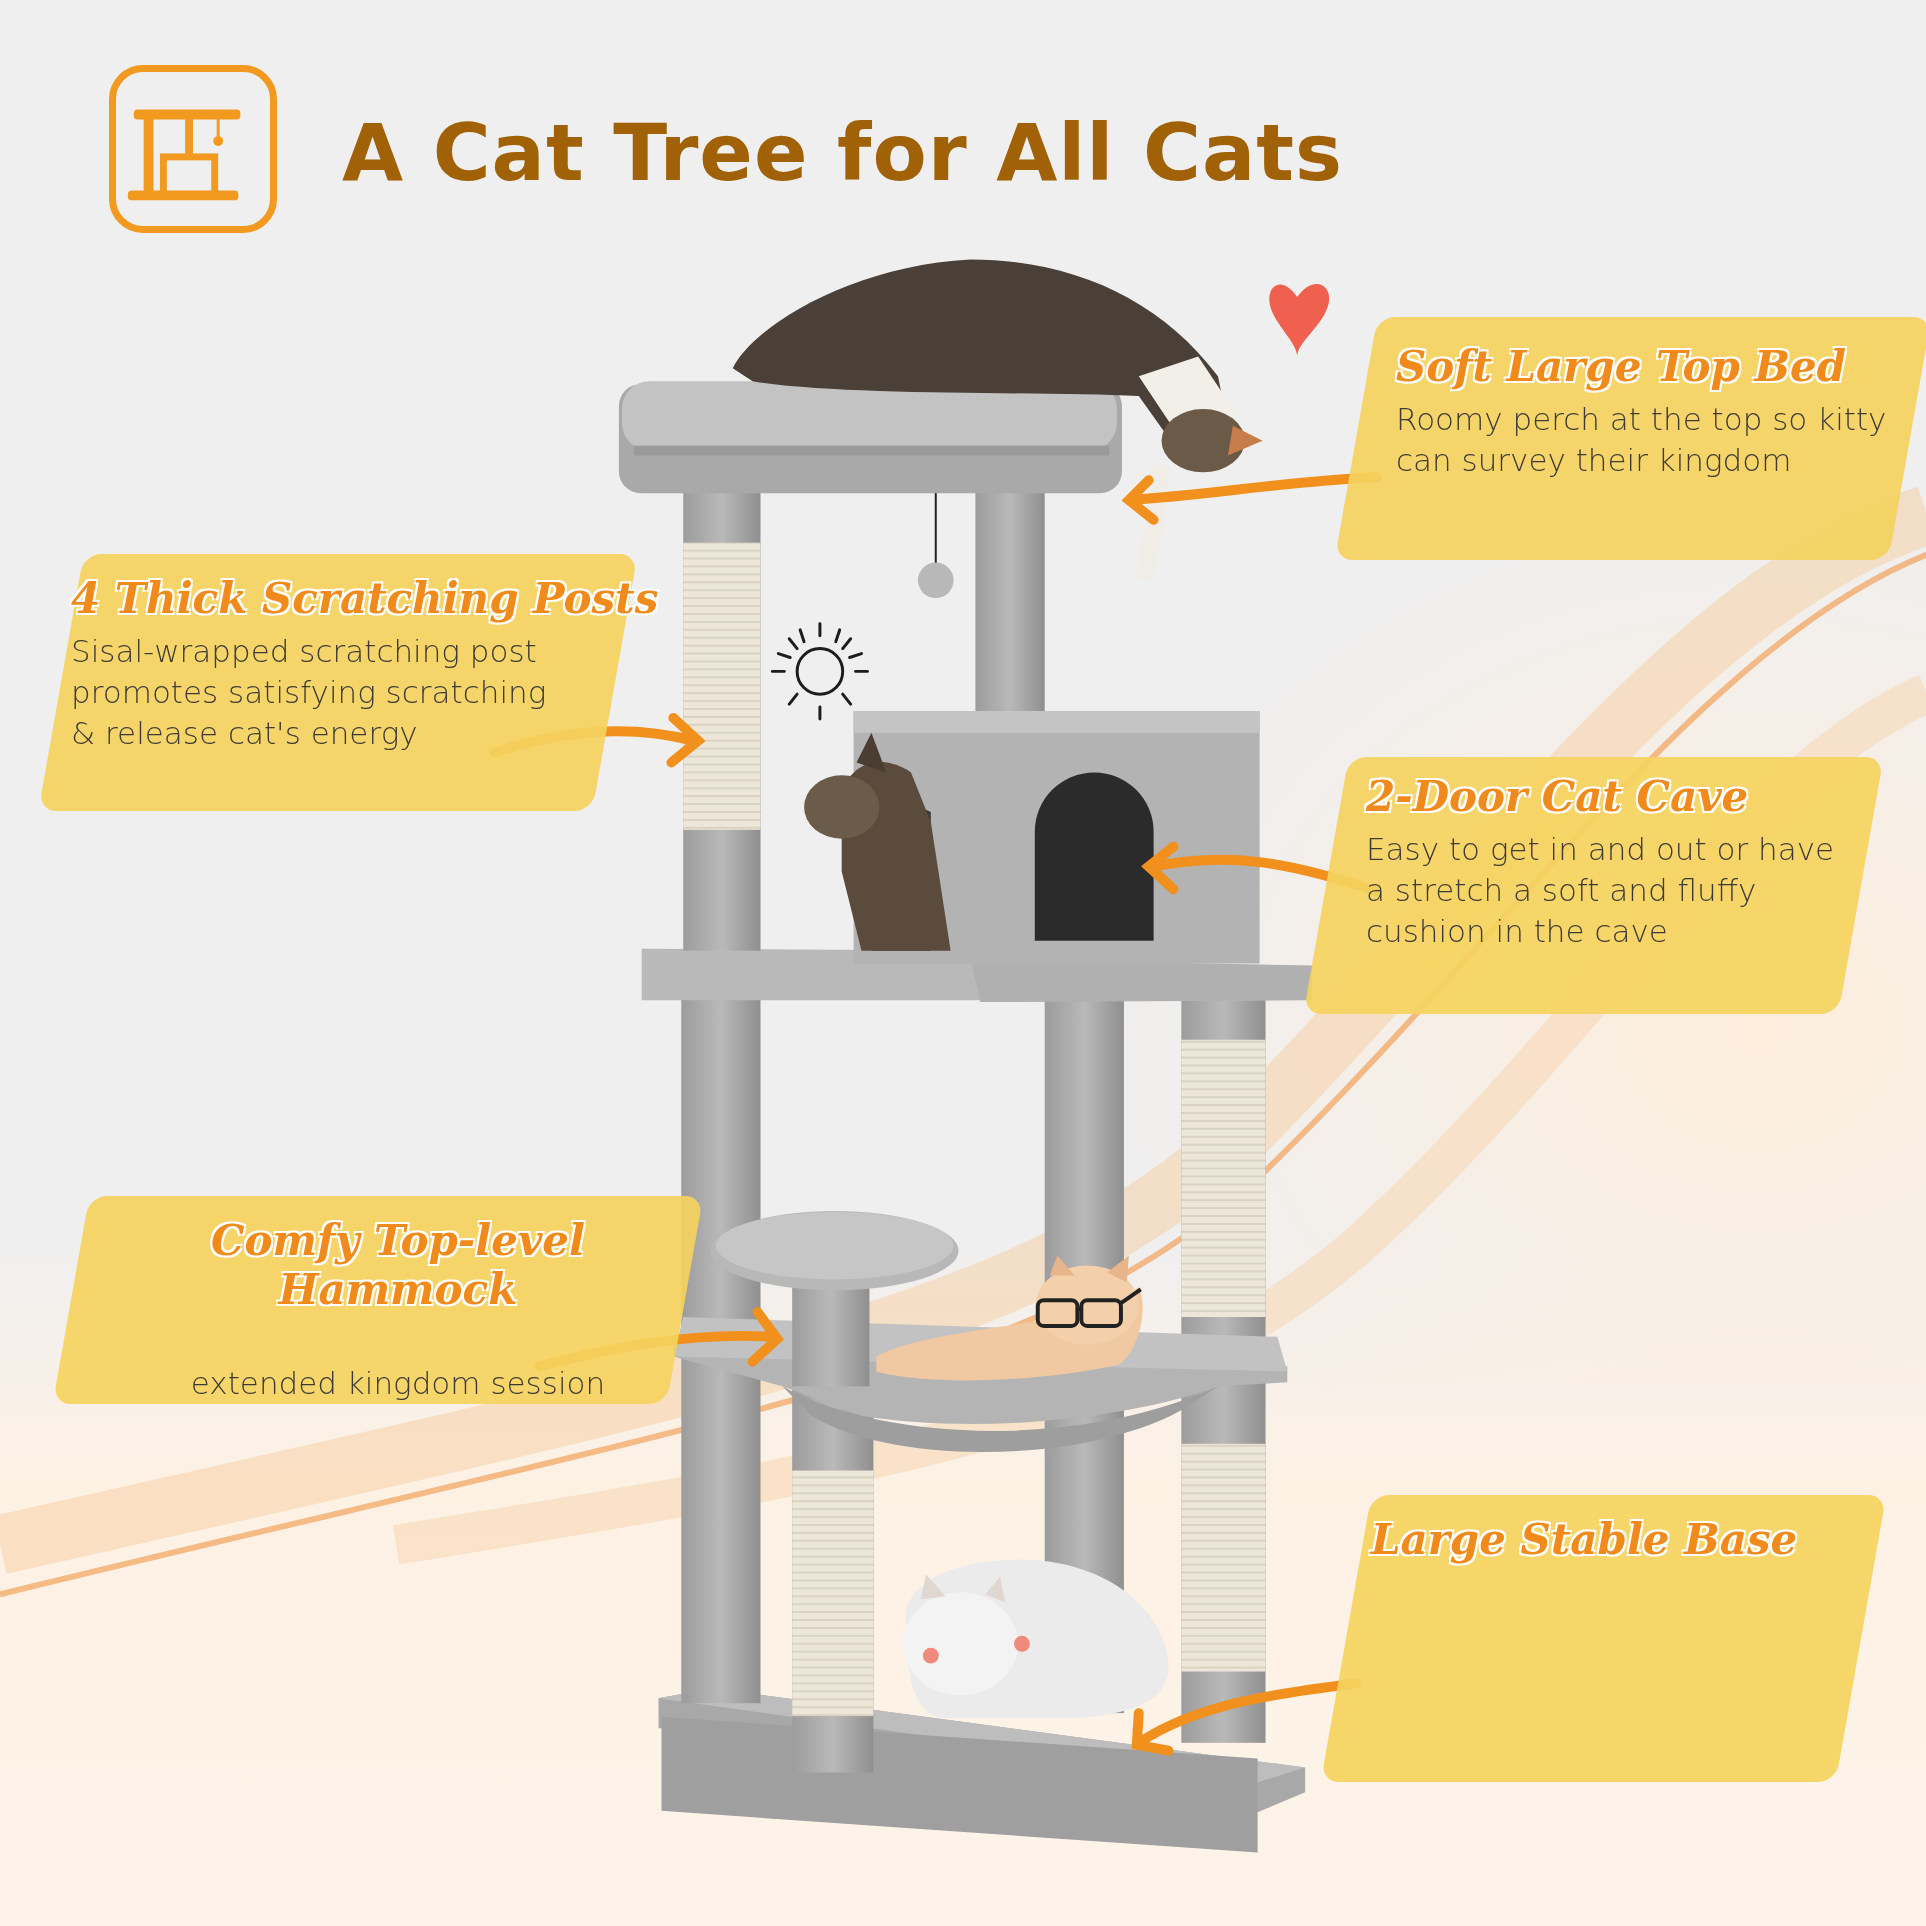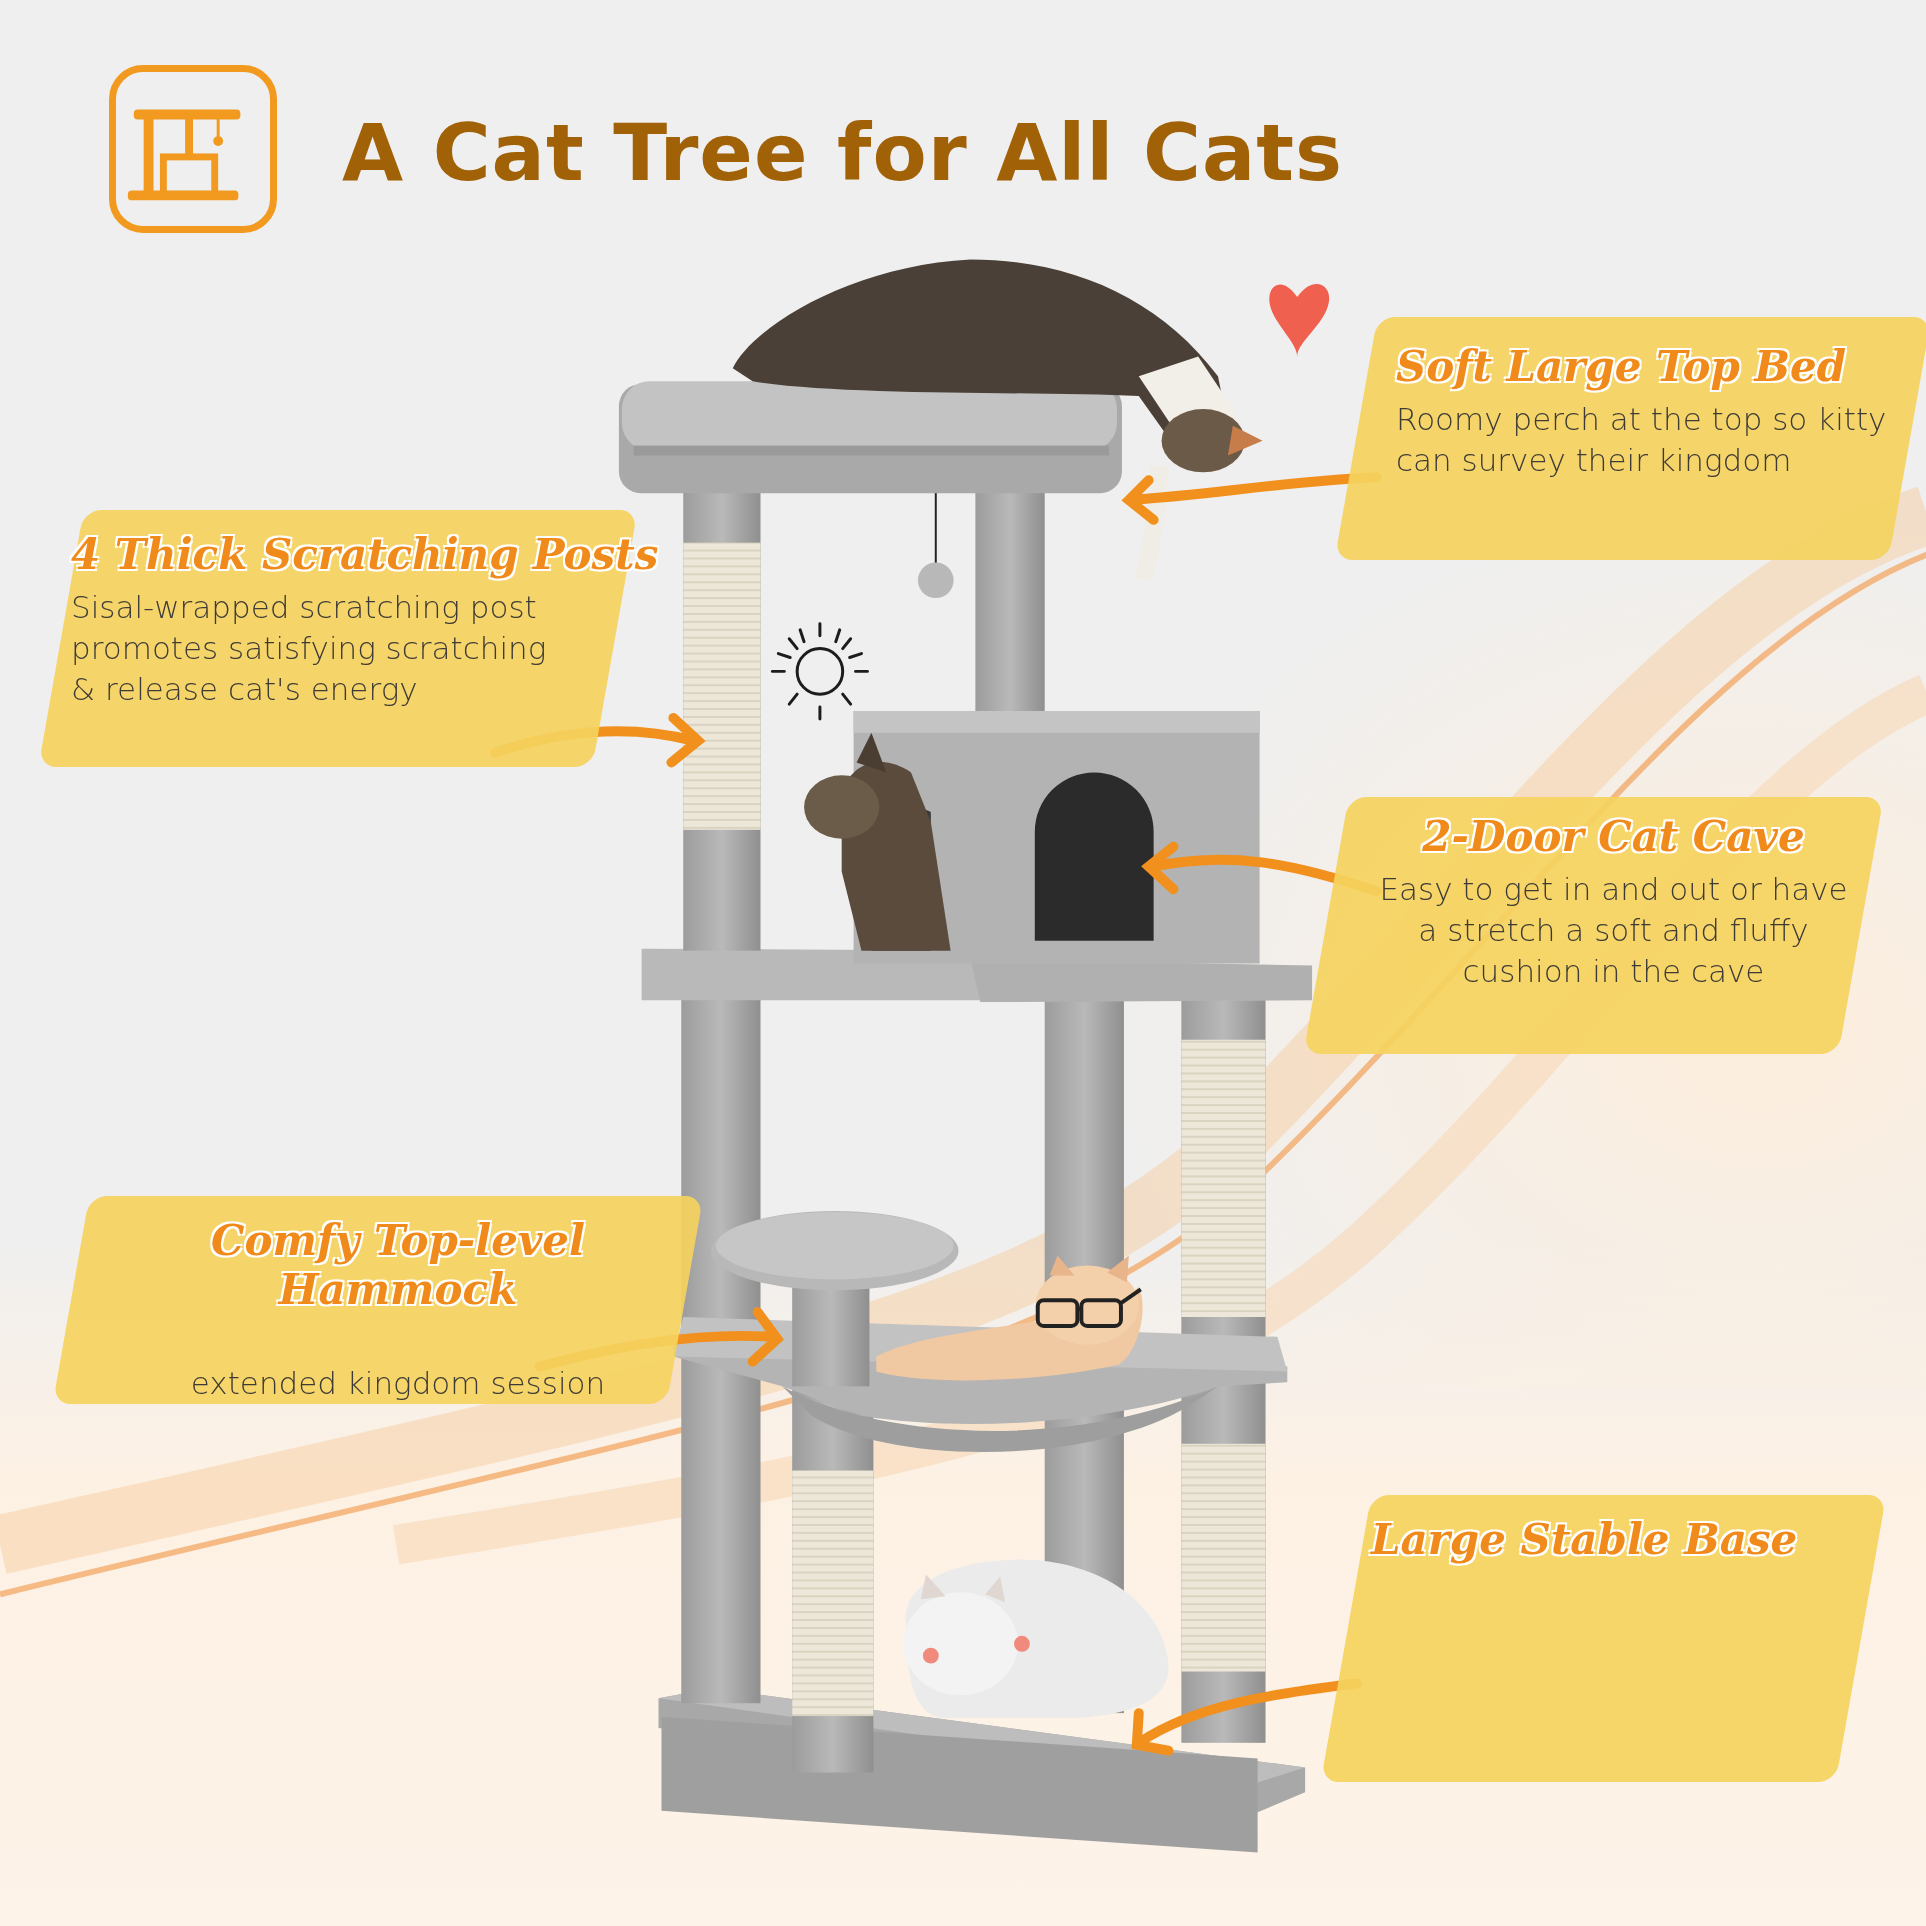--- a/index.html
+++ b/index.html
@@ -173,27 +173,27 @@
     <path d="M1370 1700 C1290 1710 1210 1720 1150 1760 M1150 1730 L1148 1762 L1180 1768"></path>
   </g>
 </svg>
 
 <div class="feature" style="left:1396px; top:342px; width:495px;">
   <div class="blob" style="left:-40px; top:-25px; width:554px; height:243px;"></div>
   <h3>Soft Large Top Bed</h3>
   <p><span>Roomy perch at the top so kitty</span><br><span>can survey their kingdom</span></p>
 </div>
 
-<div class="feature" style="left:71px; top:530px; width:594px;">
+<div class="feature" style="left:71px; top:574px; width:594px;">
   <div class="blob" style="left:-10px; top:-20px; width:554px; height:257px;"></div>
   <h3>4  Thick Scratching Posts</h3>
   <p><span>Sisal-wrapped scratching post</span><br><span>promotes satisfying scratching</span><br><span>&amp; release cat's energy</span></p>
 </div>
 
-<div class="feature" style="left:1366px; top:812px; width:495px;text-align:center;">
+<div class="feature" style="left:1366px; top:772px; width:495px;">
   <div class="blob" style="left:-40px; top:-15px; width:535px; height:257px;"></div>
   <h3>2-Door Cat Cave</h3>
   <p><span>Easy to get in and out or have</span><br><span>a stretch a soft and fluffy</span><br><span>cushion in the cave</span></p>
 </div>
 
 <div class="feature" style="left:91px; top:1216px; width:614px;text-align:center;">
   <div class="blob" style="left:-20px; top:-20px; width:614px; height:208px;"></div>
   <h3>Comfy Top-level Hammock</h3>
   <p><br><span>extended kingdom session</span></p>
 </div>

